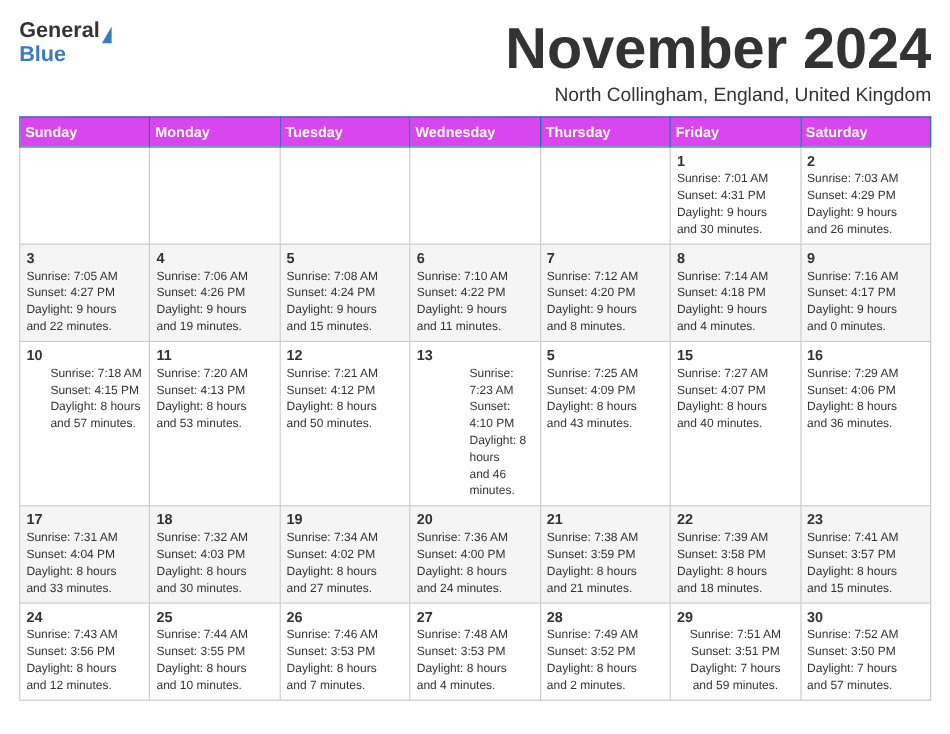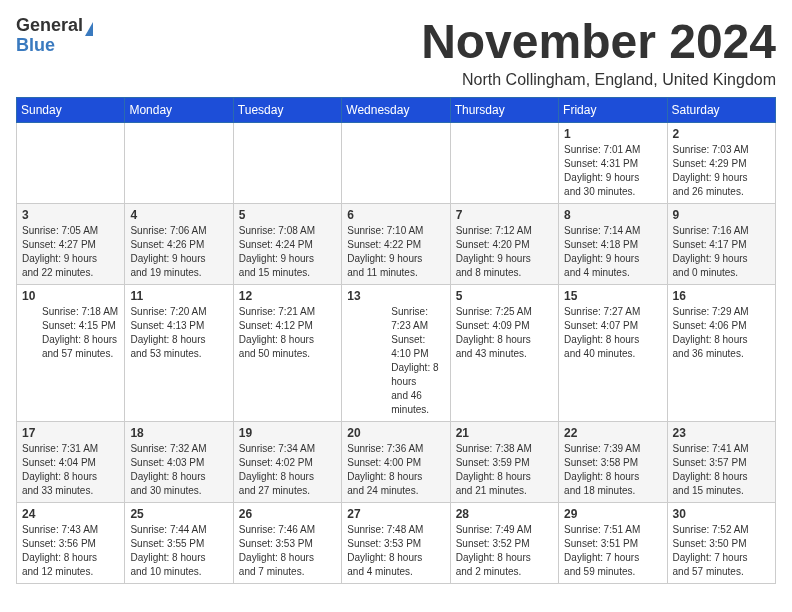--- a/index.html
+++ b/index.html
@@ -54,24 +54,24 @@
       font-size: 16px;
       color: #333;
       margin-top: 2px;
     }
     .calendar {
       width: 100%;
       border-collapse: collapse;
       margin-top: 4px;
     }
     .calendar th {
-      background: #1d4ed8;
+      background: #d946ef;
       color: #fff;
       font-size: 12px;
-      font-weight: normal;
+      font-weight: bold;
       padding: 5px 4px;
       text-align: left;
       border: 1px solid #2a6aaf;
     }
     .calendar td {
       vertical-align: top;
       padding: 4px 5px;
       border: 1px solid #ccc;
       width: 108px;
       min-height: 80px;
@@ -331,21 +331,21 @@
         </td>
         <td>
           <span class="day-num">28</span>
           <div class="day-info" style="white-space: pre-line;">Sunrise: 7:49 AM
 Sunset: 3:52 PM
 Daylight: 8 hours
 and 2 minutes.</div>
         </td>
         <td>
           <span class="day-num">29</span>
-          <div class="day-info" style="white-space: pre-line;">Sunrise: 7:51 AM
+          <div class="day-info" style="white-space: pre-line; text-align: center;">Sunrise: 7:51 AM
 Sunset: 3:51 PM
 Daylight: 7 hours
 and 59 minutes.</div>
         </td>
         <td>
           <span class="day-num">30</span>
           <div class="day-info" style="white-space: pre-line;">Sunrise: 7:52 AM
 Sunset: 3:50 PM
 Daylight: 7 hours
 and 57 minutes.</div>

